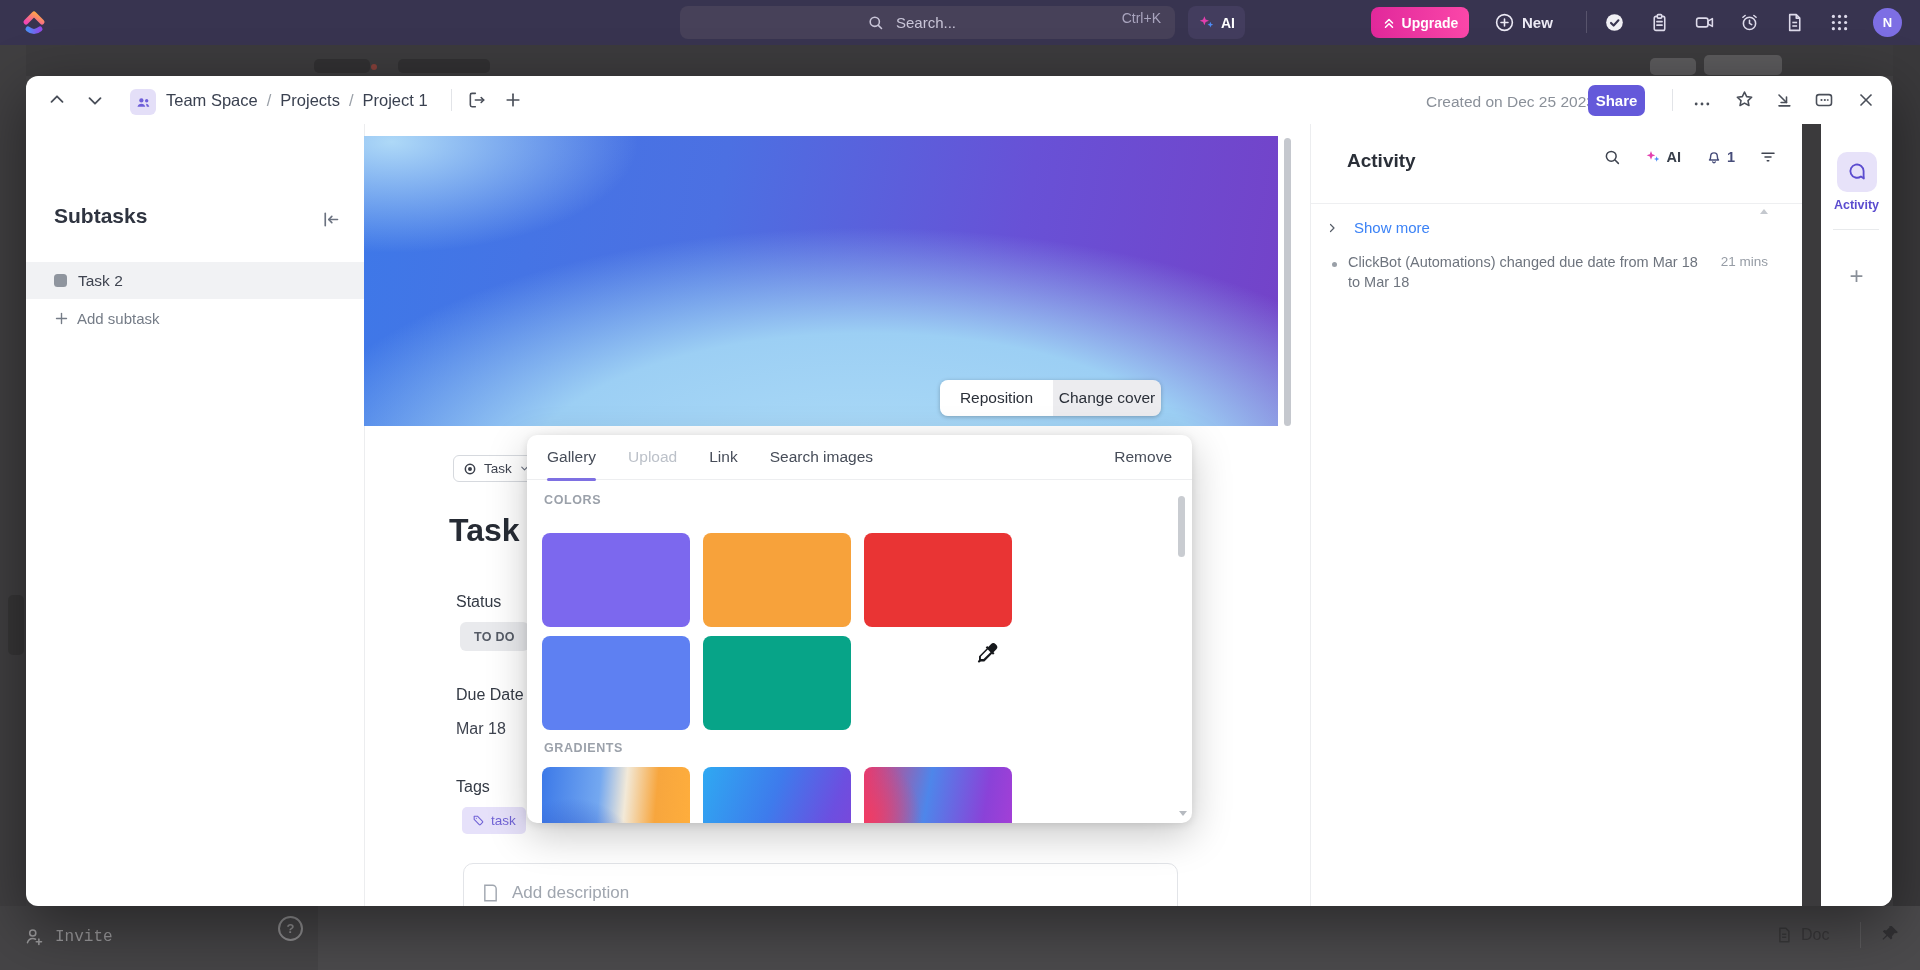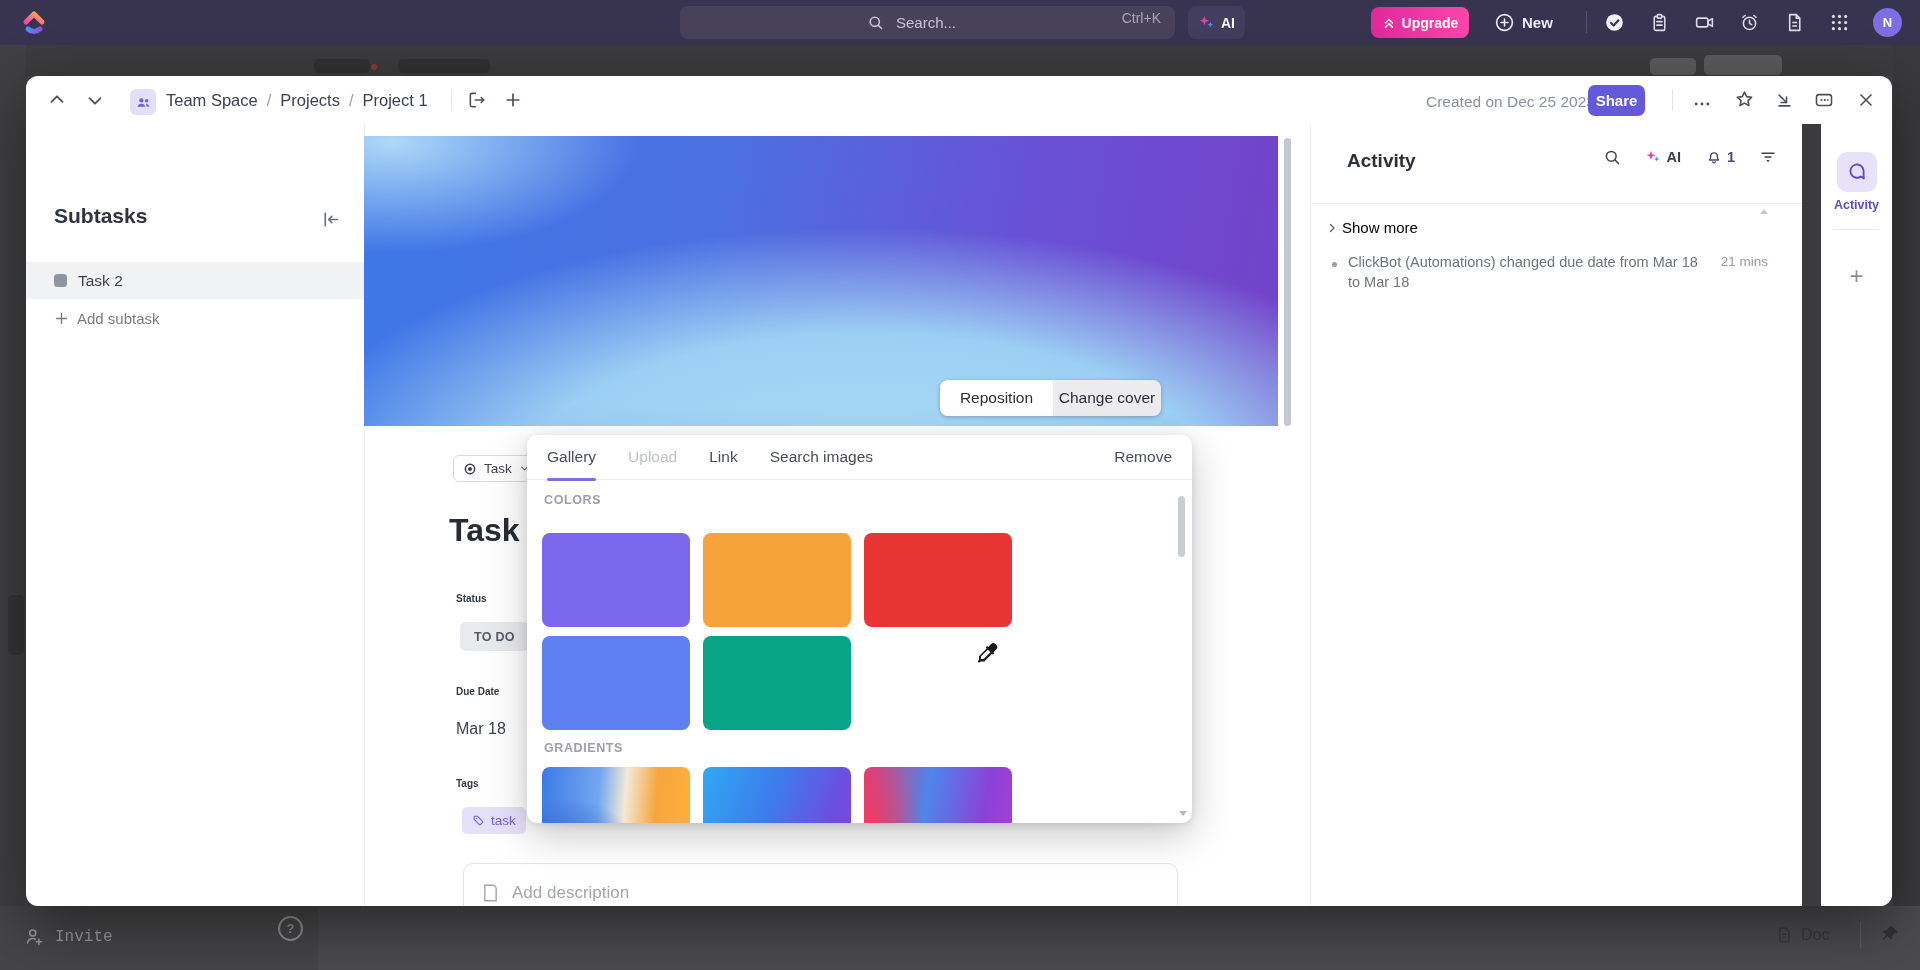--- a/index.html
+++ b/index.html
@@ -75,35 +75,35 @@
       linear-gradient(100deg,#3E78E8 0%,#4C70E2 38%,#6851D6 70%,#7442C8 100%);}
   .cover-btns{position:absolute;left:576px;top:244px;height:36px;display:flex;border-radius:8px;overflow:hidden;
               box-shadow:0 1px 4px rgba(0,0,0,.25);font-size:15.5px;color:#2B3039;}
   .cover-btns .b1{width:113px;background:#fff;display:flex;align-items:center;justify-content:center;}
   .cover-btns .b2{width:108px;background:#ECECEF;display:flex;align-items:center;justify-content:center;}
   .main-scroll{position:absolute;left:1258px;top:62px;width:7px;height:288px;background:#C5C8CE;border-radius:4px;}
 
   .type-pill{position:absolute;left:427px;top:379px;height:27px;padding:0 9px;border:1px solid #D6D9DE;border-radius:6px;
              display:flex;align-items:center;gap:7px;font-size:13.5px;color:#3F4450;box-sizing:border-box;}
   .task-title{position:absolute;left:423px;top:436px;font-size:32px;font-weight:700;color:#262B34;}
-  .field-label{position:absolute;font-size:10px;font-weight:700;color:#343A45;}
+  .field-label{position:absolute;font-size:16px;font-weight:400;color:#343A45;}
   .todo-chip{position:absolute;left:434px;top:546px;height:29px;padding:0 14px;background:#E9EAED;border-radius:6px;
              font-size:12.5px;font-weight:700;color:#555B66;display:flex;align-items:center;letter-spacing:.3px;}
   .due-value{position:absolute;left:430px;top:644px;font-size:16px;color:#3F4450;}
   .tag-chip{position:absolute;left:436px;top:731px;height:27px;padding:0 10px;background:#E6E1FA;border-radius:5px;
             display:flex;align-items:center;gap:6px;font-size:13.5px;color:#7163D6;}
   .desc-box{position:absolute;left:437px;top:787px;width:715px;height:60px;border:1.5px solid #E2E4E8;border-radius:10px;
             display:flex;align-items:center;gap:13px;padding-left:18px;box-sizing:border-box;color:#A0A6AF;font-size:17px;}
 
   
   .activity{position:absolute;left:1284px;top:48px;width:492px;height:782px;border-left:1px solid #ECEDEF;box-sizing:border-box;}
   .activity-title{position:absolute;left:36px;top:26px;font-size:19px;font-weight:700;color:#2A2F38;}
   .activity-icons{position:absolute;right:25px;top:24px;display:flex;align-items:center;gap:24px;color:#3F4450;}
   .act-divider{position:absolute;left:0;top:79px;width:492px;height:1px;background:#EEEFF1;}
-  .show-more{position:absolute;left:15px;top:95px;display:flex;align-items:center;gap:4px;color:#000000;font-size:15px;}
+  .show-more{position:absolute;left:15px;top:95px;display:flex;align-items:center;gap:16px;color:#3b82f6;font-size:15px;}
   .entry-bullet{position:absolute;left:21px;top:138px;width:5px;height:5px;border-radius:50%;background:#9AA0A8;}
   .entry-text{position:absolute;left:37px;top:128px;width:352px;font-size:14.5px;line-height:20px;color:#6E747E;}
   .entry-time{position:absolute;right:34px;top:130px;font-size:13.5px;color:#969CA5;}
   .caret-up{position:absolute;right:34px;top:85px;width:0;height:0;border-left:4px solid transparent;
             border-right:4px solid transparent;border-bottom:5px solid #C4C8CE;}
   .comment-box{position:absolute;left:5px;top:709px;width:481px;height:58px;border:1px solid #E5E7EA;border-radius:12px;
                background:#fff;box-shadow:0 1px 5px rgba(0,0,0,.05);box-sizing:border-box;}
   .comment-box input{position:absolute;left:26px;top:16px;width:300px;border:none;outline:none;font-size:16.5px;
                      color:#3F4450;font-family:"Liberation Sans",sans-serif;background:transparent;}
   .comment-box input::placeholder{color:#A3A9B1;}

